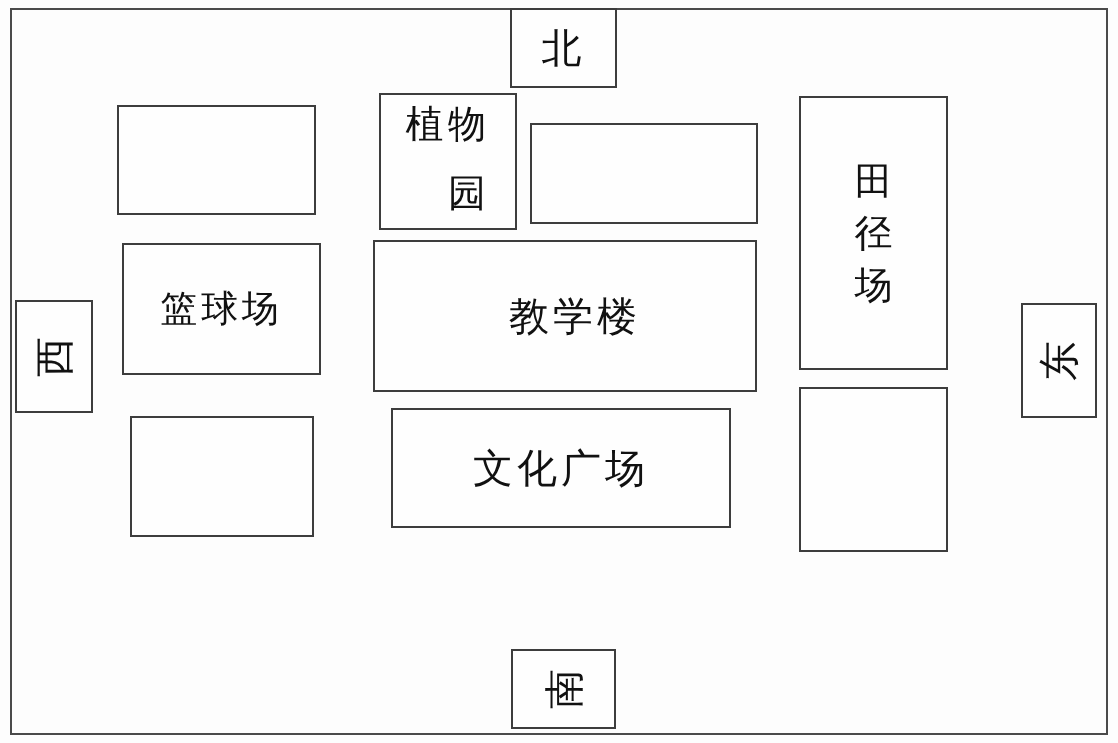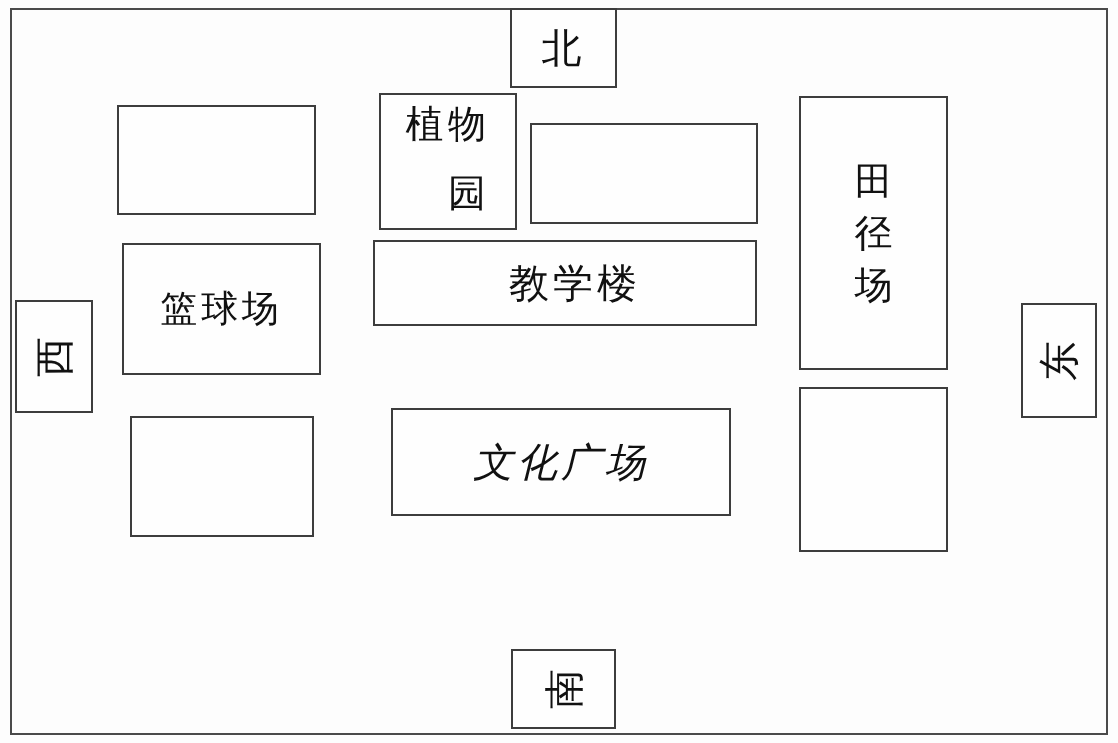--- a/index.html
+++ b/index.html
@@ -129,37 +129,37 @@
       <span class="vchar">田</span>
       <span class="vchar">径</span>
       <span class="vchar">场</span>
     </div>
   </div>
 
   <div class="map-box" style="left:122px; top:243px; width:199px; height:132px;">
     <span class="box-label label-md">篮球场</span>
   </div>
 
-  <div class="map-box" style="left:373px; top:240px; width:384px; height:86px;padding-left:20px;">
+  <div class="map-box" style="left:373px; top:240px; width:384px; height:152px;padding-left:20px;">
     <span class="box-label label-lg">教学楼</span>
   </div>
 
   <div class="map-box" style="left:15px; top:300px; width:78px; height:113px;">
     <span class="compass-glyph rot-ccw">西</span>
   </div>
 
   <div class="map-box" style="left:1021px; top:303px; width:76px; height:115px;">
     <span class="compass-glyph rot-ccw">东</span>
   </div>
 
   <div class="map-box" style="left:130px; top:416px; width:184px; height:121px;">
     <span class="box-label label-md"></span>
   </div>
 
-  <div class="map-box" style="left:391px; top:408px; width:340px; height:108px;font-style:italic;">
+  <div class="map-box" style="left:391px; top:408px; width:340px; height:120px;">
     <span class="box-label label-lg">文化广场</span>
   </div>
 
   <div class="map-box" style="left:799px; top:387px; width:149px; height:165px;">
     <span class="box-label label-md"></span>
   </div>
 
 
   <div class="map-box" style="left:511px; top:649px; width:105px; height:80px;">
     <span class="compass-glyph rot-ccw">南</span>

